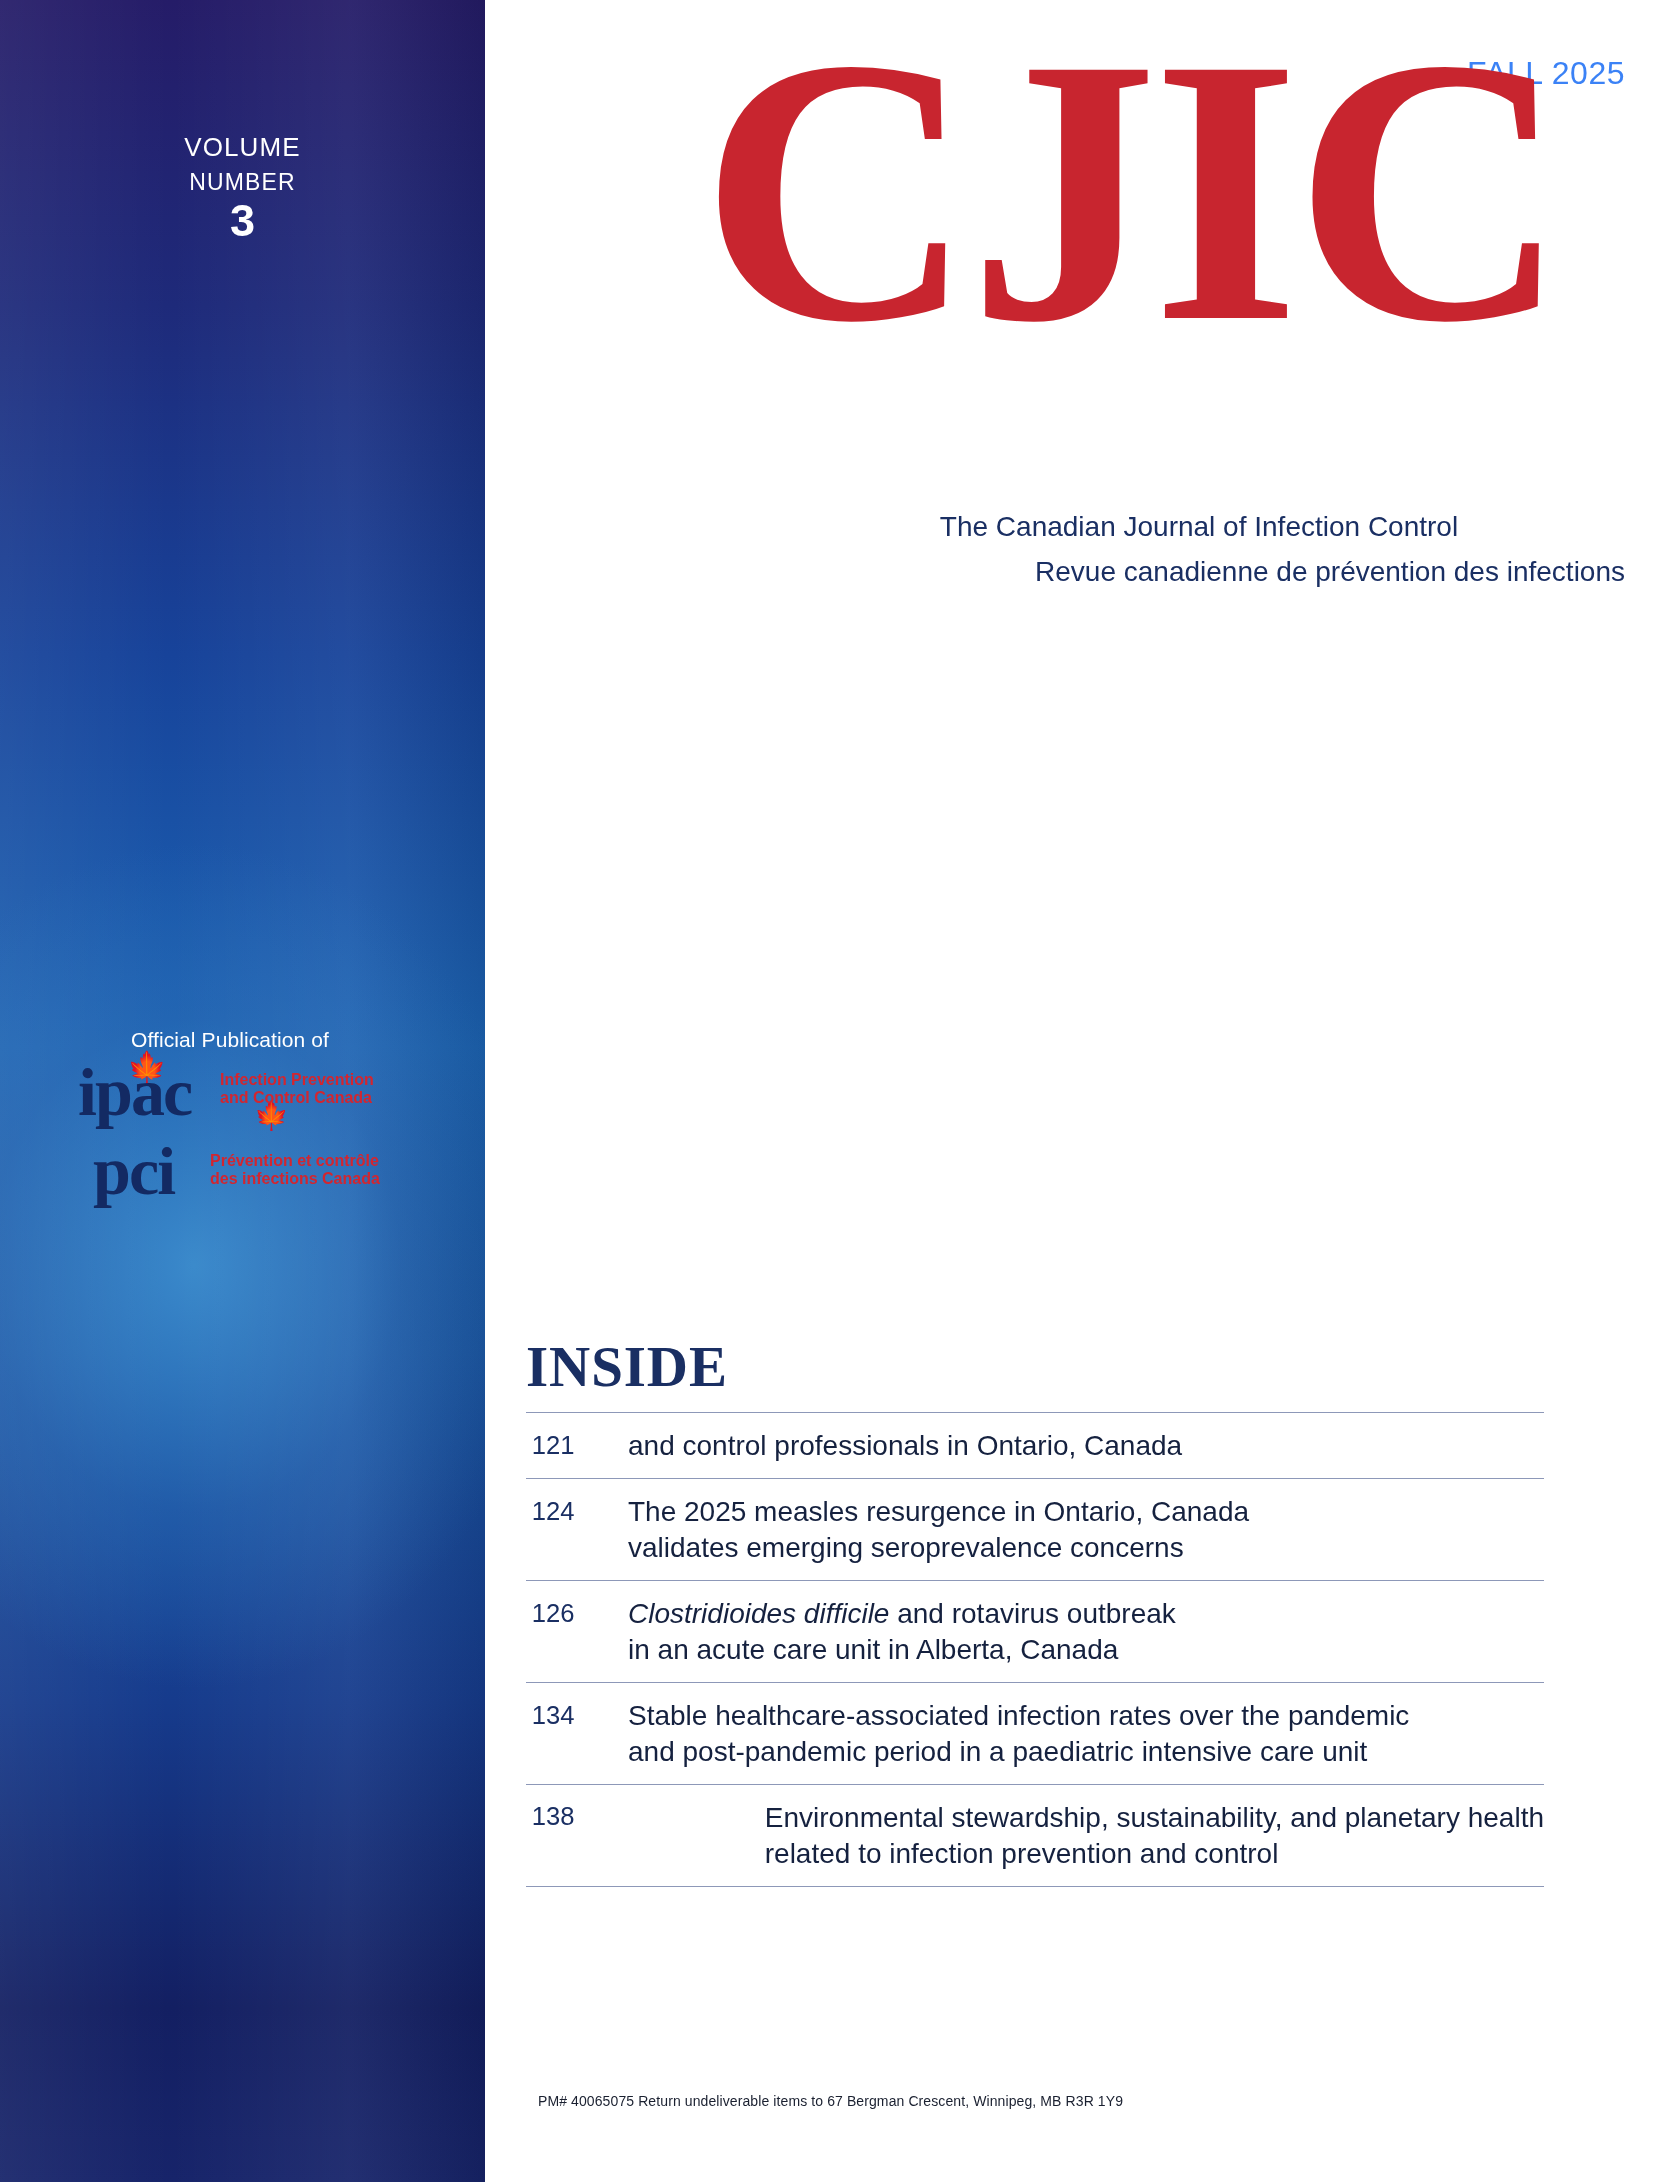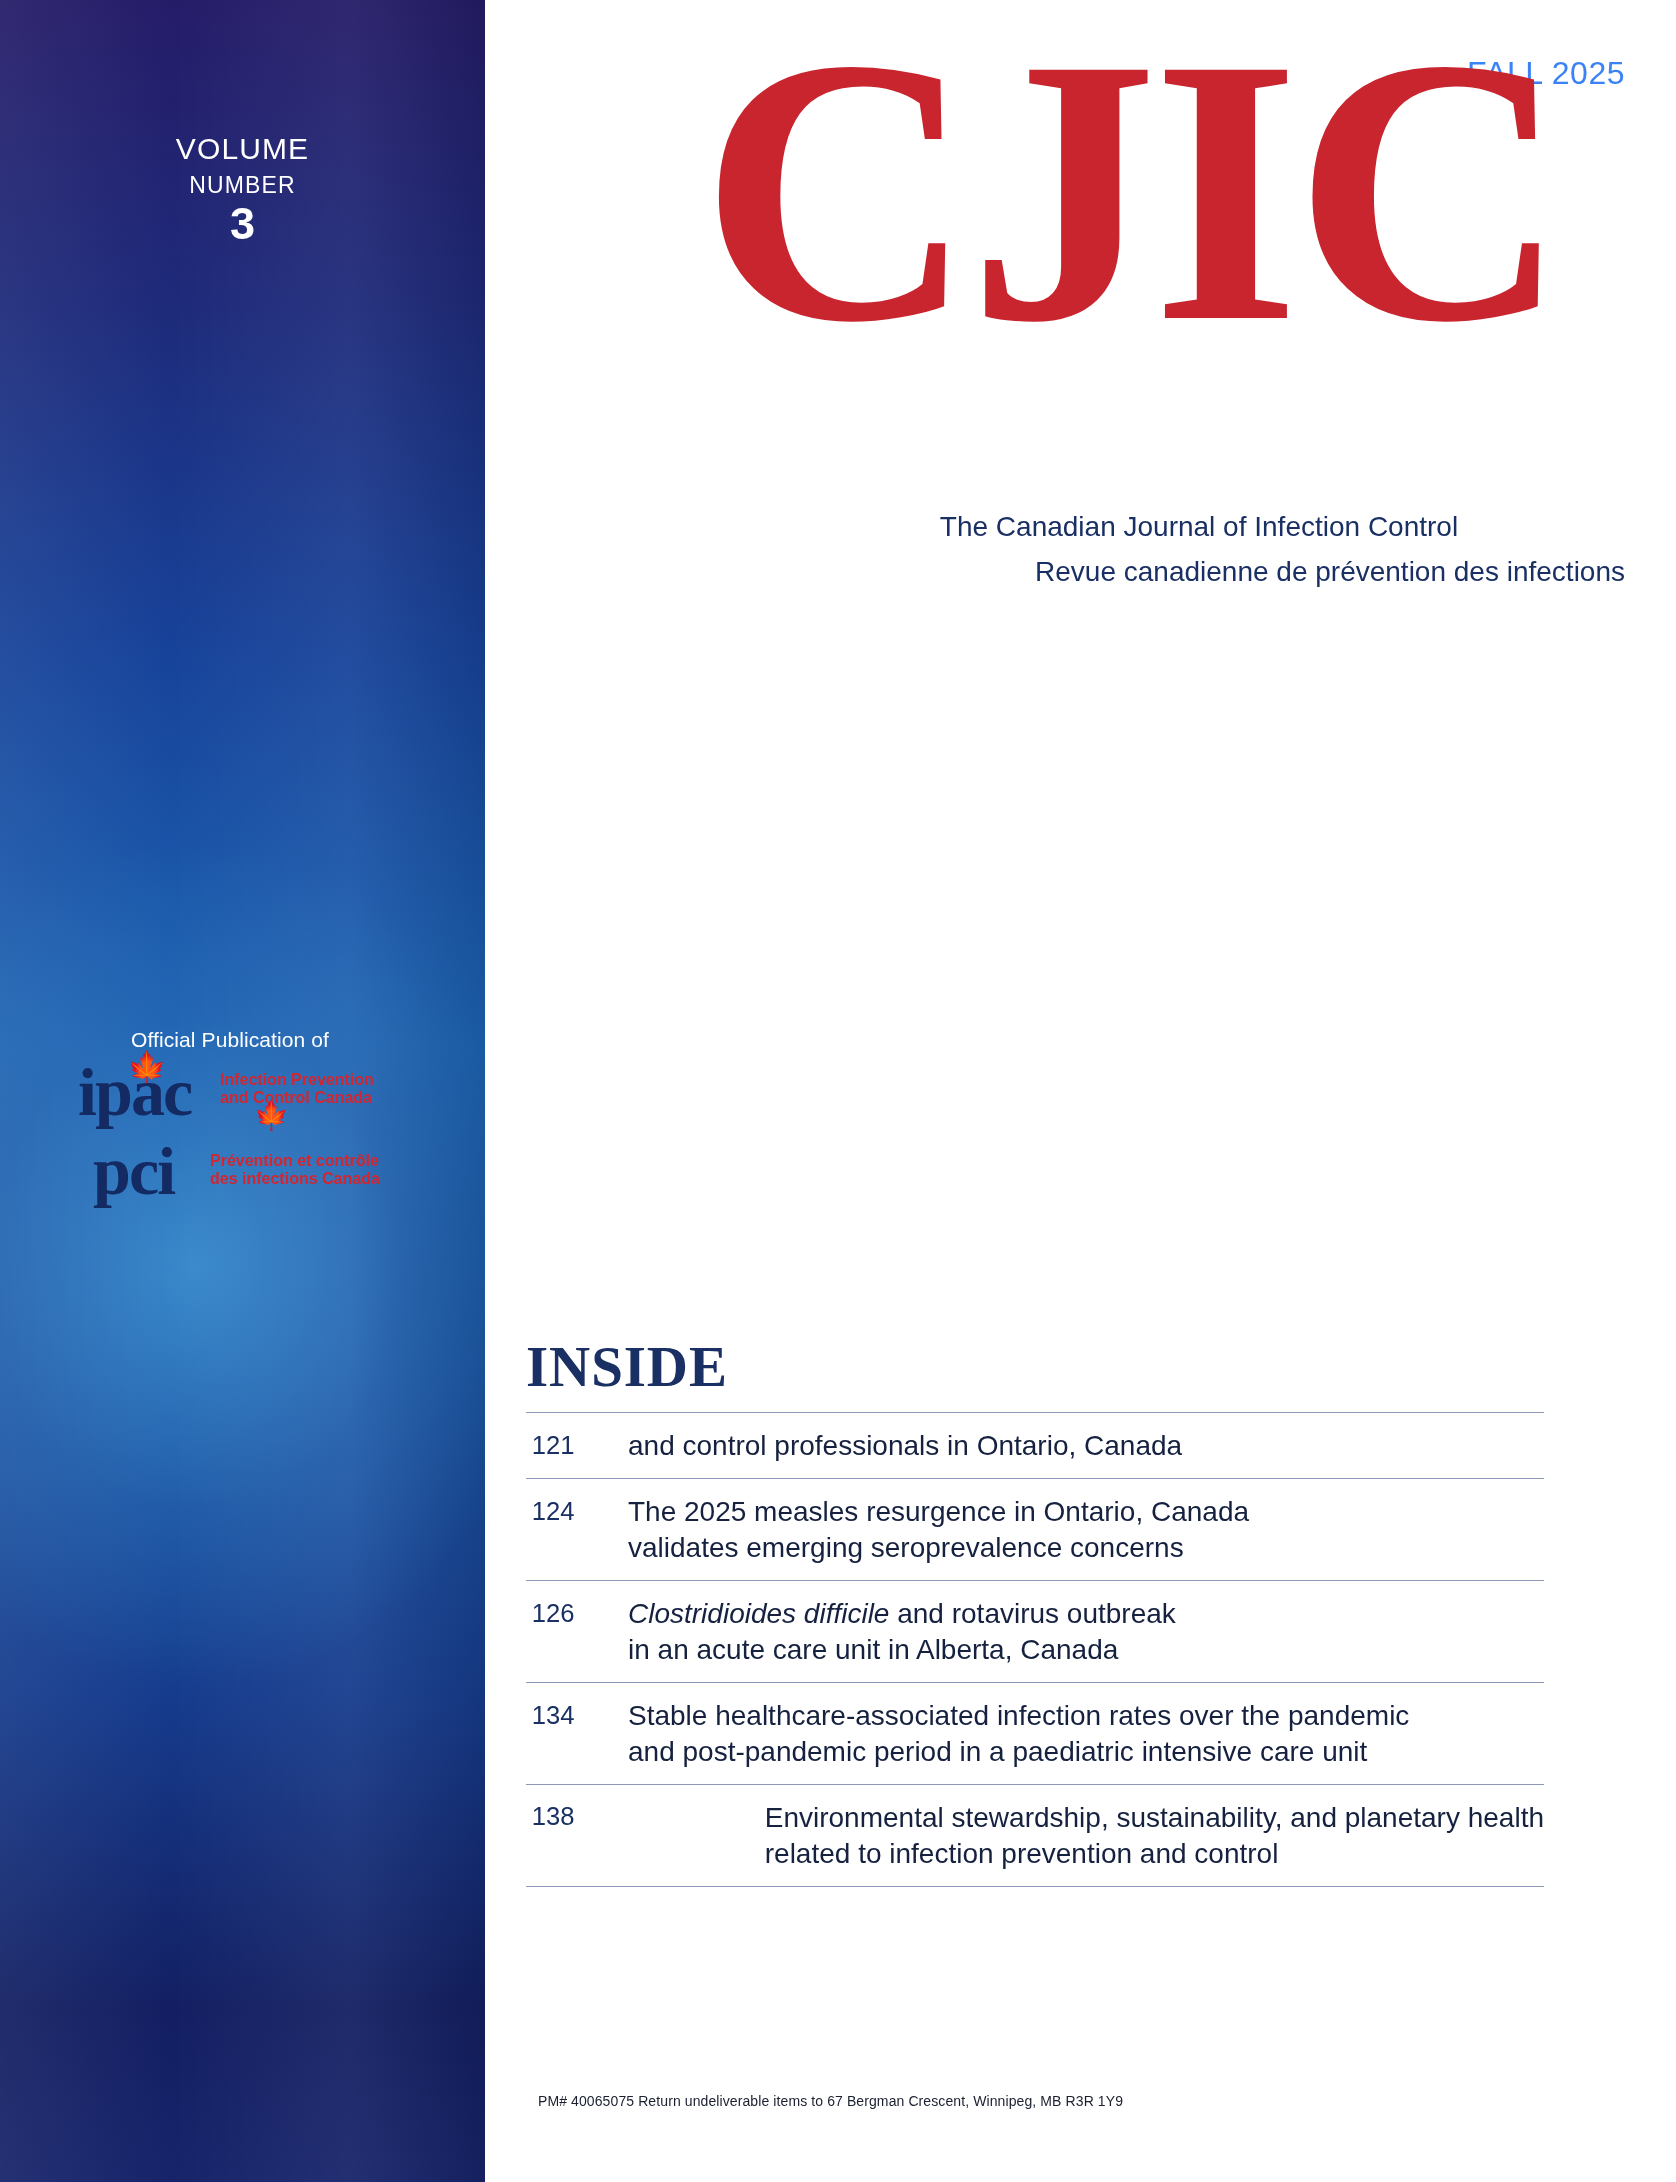--- a/index.html
+++ b/index.html
@@ -36,21 +36,21 @@
   }
 
   .volume-block {
     position: absolute;
     left: 0; top: 132px;
     width: 485px;
     text-align: center;
     color: #ffffff;
   }
   .volume-label {
-    font-size: 30px;
+    font-size: 26px;
     letter-spacing: 1.1px;
     font-family: "Liberation Sans", sans-serif;
   }
   .volume-number {
     font-size: 53px;
     font-weight: bold;
     line-height: 1.05;
     margin-top: 1.9px;
   }
   .number-label {

